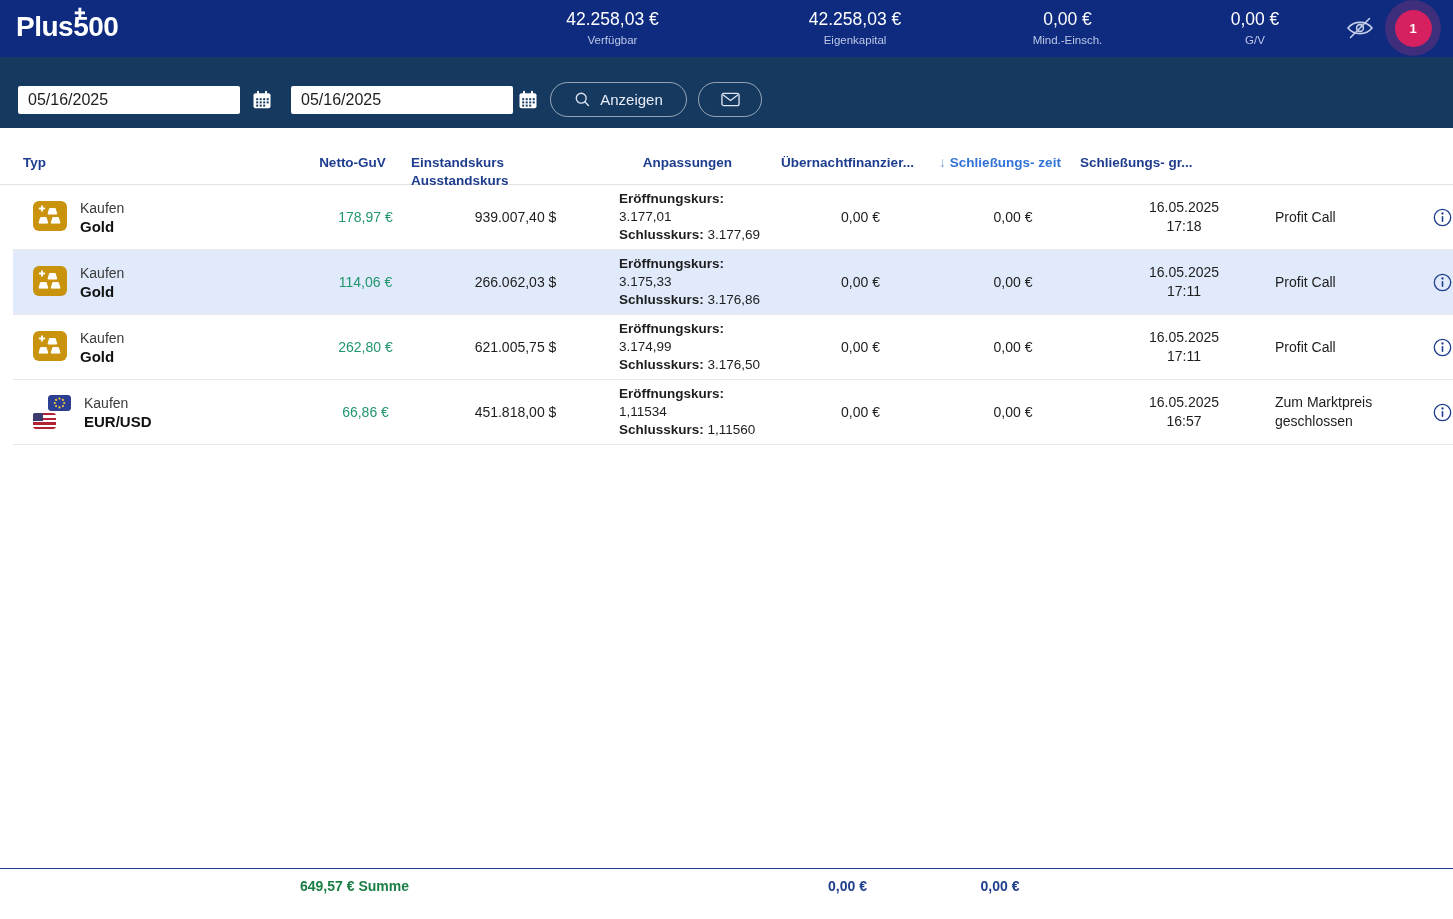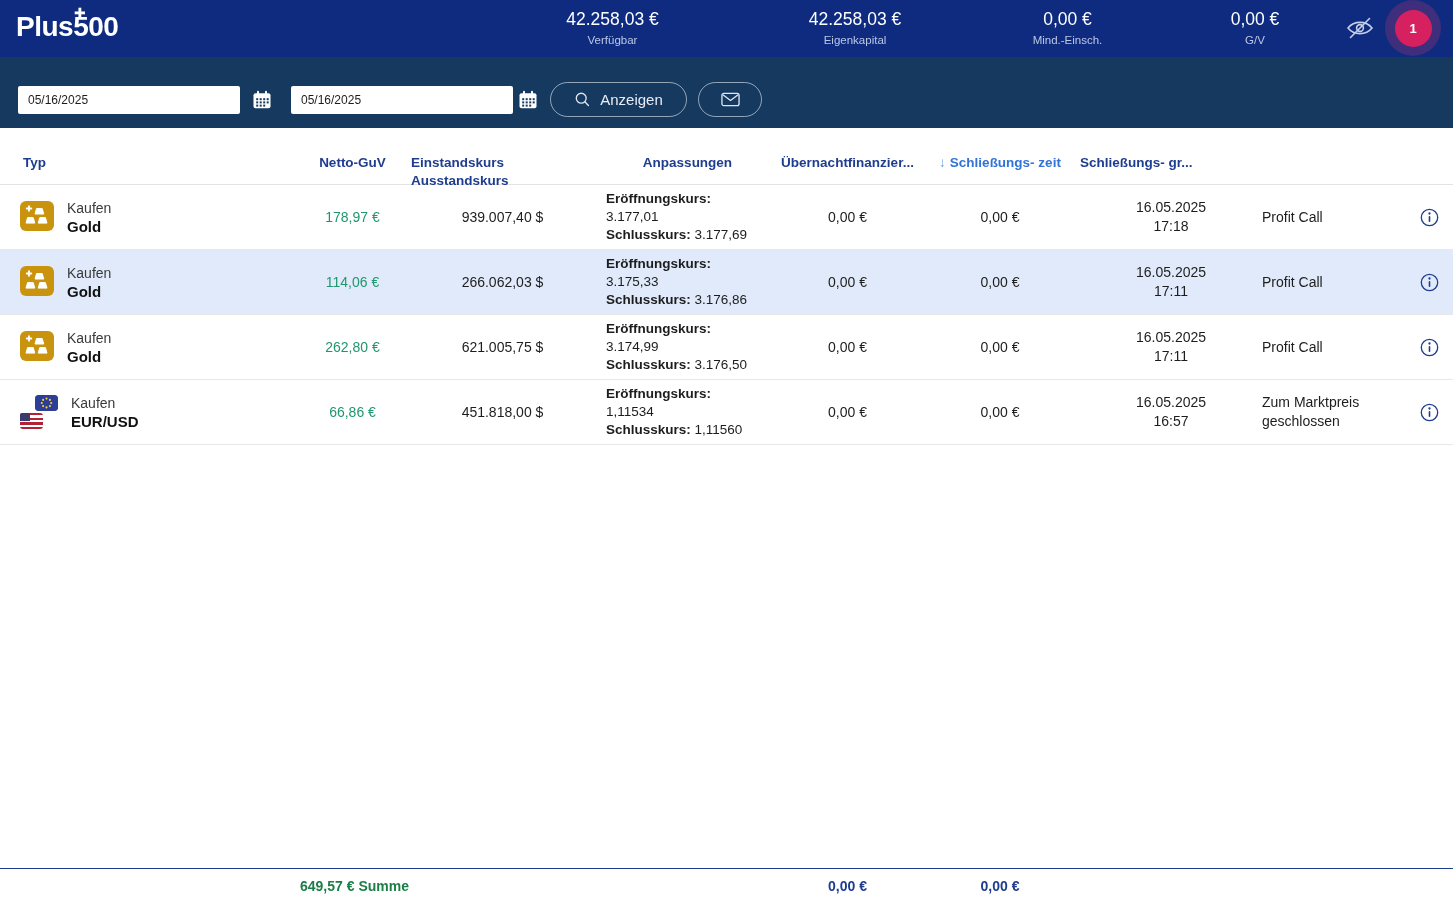--- a/index.html
+++ b/index.html
@@ -23,41 +23,41 @@
   .stat3 { left:985px; width:165px; }
   .stat4 { left:1180px; width:150px; }
   .eye-btn { position:absolute; left:1345px; top:15px; width:32px; height:28px; cursor:pointer; }
   .badge-outer { position:absolute; left:1385px; top:0; width:56px; height:56px; border-radius:50%; background:#3e2e7c; display:flex; align-items:center; justify-content:center; cursor:pointer; }
   .badge-inner { width:37px; height:37px; border-radius:50%; background:#d7205f; display:flex; align-items:center; justify-content:center; color:#fff; font-size:13px; font-weight:700; }
 
   
   .filterbar { position:absolute; left:0; top:57px; width:1453px; height:71px; background:#15395f; }
   .f-label { position:absolute; top:9px; color:#fff; font-size:13px; font-weight:700;margin-top:33px; }
   .f-label.von { left:24px; } .f-label.bis { left:297px; }
-  .date-input { position:absolute; top:29px; width:222px; height:28px; background:#fff; border:none; border-radius:2px; font-size:12px; font-family:inherit; color:#1d1d1d; padding:0 10px; outline:none; }
+  .date-input { position:absolute; top:29px; width:222px; height:28px; background:#fff; border:none; border-radius:2px; font-size:16px; font-family:inherit; color:#1d1d1d; padding:0 10px; outline:none; }
   .date-input.von { left:18px; } .date-input.bis { left:291px; }
   .cal-btn { position:absolute; top:33px; width:22px; height:22px; cursor:pointer; }
   .cal-btn.von { left:252px; } .cal-btn.bis { left:518px; }
   .pill-btn { position:absolute; top:25px; height:35px; border:1px solid rgba(255,255,255,0.55); border-radius:18px; background:transparent; color:#e8ecf7; font-size:15px; font-family:inherit; display:flex; align-items:center; justify-content:center; gap:9px; cursor:pointer; }
   .show-btn { left:550px; width:137px; }
   .mail-btn { left:698px; width:64px; }
 
   
   .table { position:absolute; left:0; top:128px; width:1453px; }
   .tg { display:grid; grid-template-columns:300px 105px 195px 175px 145px 160px 182px 143px 48px; }
   .thead { height:57px; border-bottom:1px solid #e3e3e3; color:#1e3d8f; font-size:13.5px; font-weight:700; }
   .thead > div { padding-top:26px; line-height:18px; cursor:pointer; }
   .col-typ { text-align:left; padding-left:23px; }
   .col-netto, .col-aus, .col-anp, .col-ueb, .col-zeit, .col-info { text-align:center; }
   .col-kurs { text-align:left; padding-left:6px; }
   .col-grund { text-align:left; }
   .th-sorted { color:#3273d8; }
   .sort-arrow { color:#6b9be0; margin-right:4px; font-weight:400; }
 
-  .trow { height:65px; align-items:center; border-bottom:1px solid #e8e8e8; font-size:14px; color:#1d1d1d; cursor:pointer; background:#fff; }
+  .trow { height:65px; align-items:center; border-bottom:1px solid #e8e8e8; font-size:14px; color:#1d1d1d; cursor:pointer; background:#fff;margin-left:13px; }
   .trow.hl { background:#e0eafa; }
   .inst-cell { display:flex; align-items:center; gap:13px; padding-left:20px; }
   .inst-text .act { font-size:14px; color:#3a3a3a; line-height:18px; }
   .inst-text .name { font-size:15px; font-weight:700; color:#111; line-height:19px; }
   .netto-val { color:#21966d; }
   .kurs-cell { font-size:13.5px; line-height:18px; padding-left:6px; }
   .kurs-cell b { font-weight:700; }
   .zeit-cell { line-height:19px; }
   .grund-cell { line-height:19px; padding-right:10px; }
   .info-cell { display:flex; justify-content:center; }

